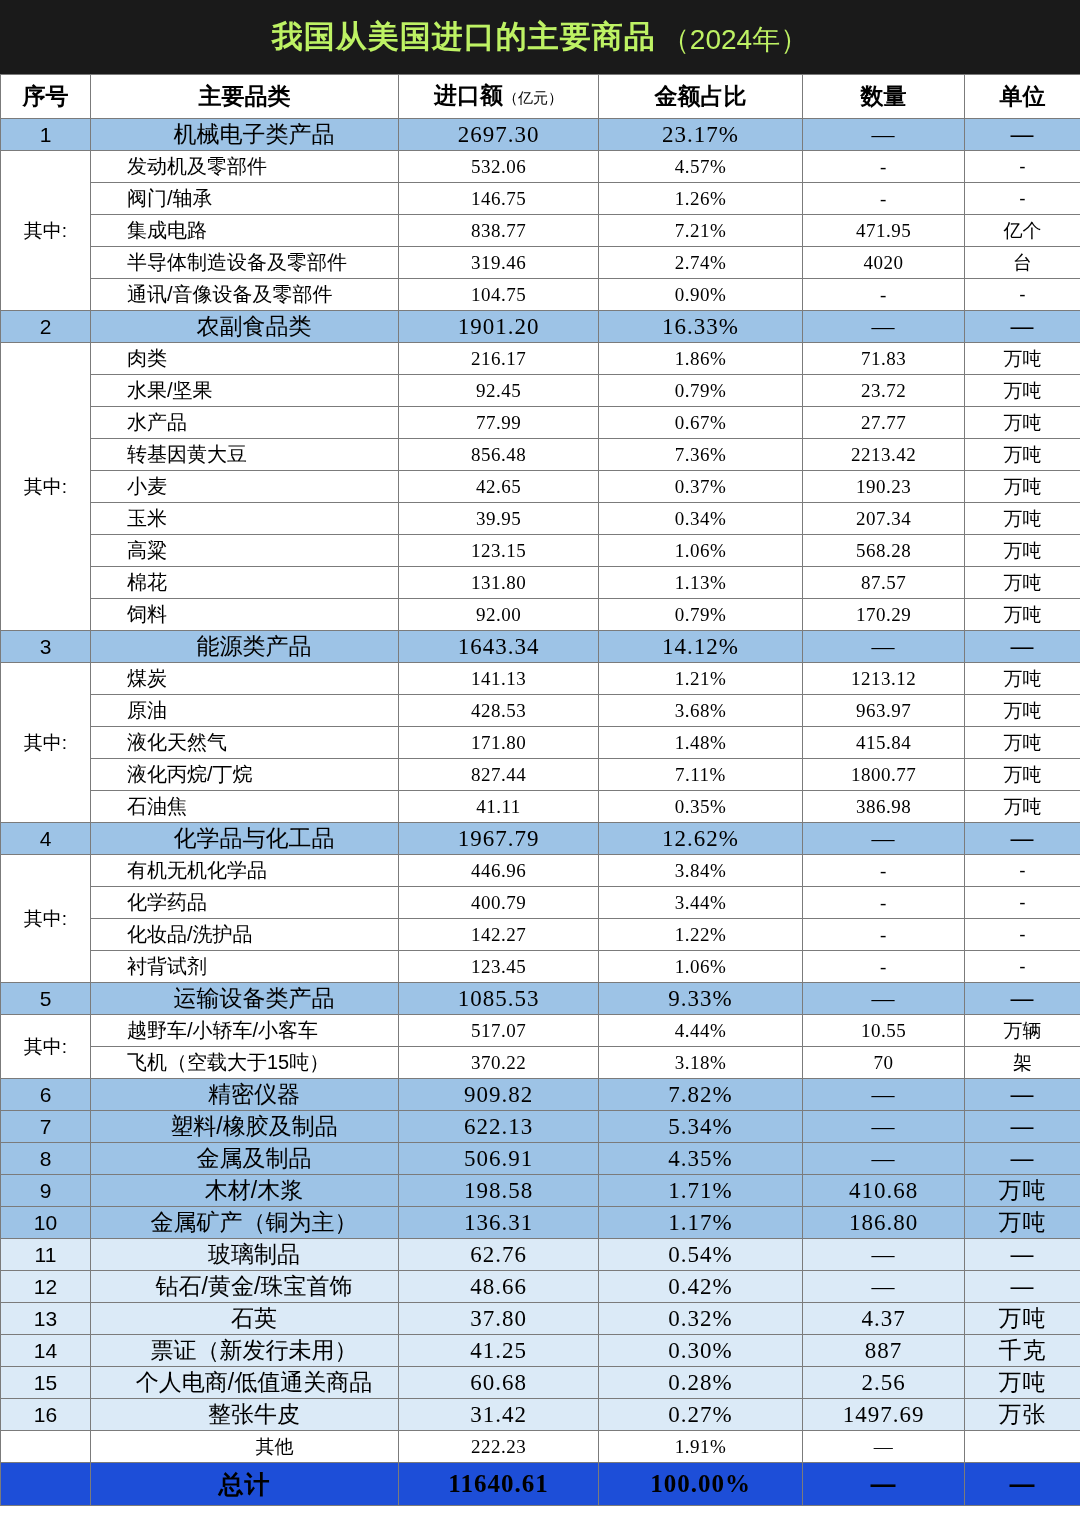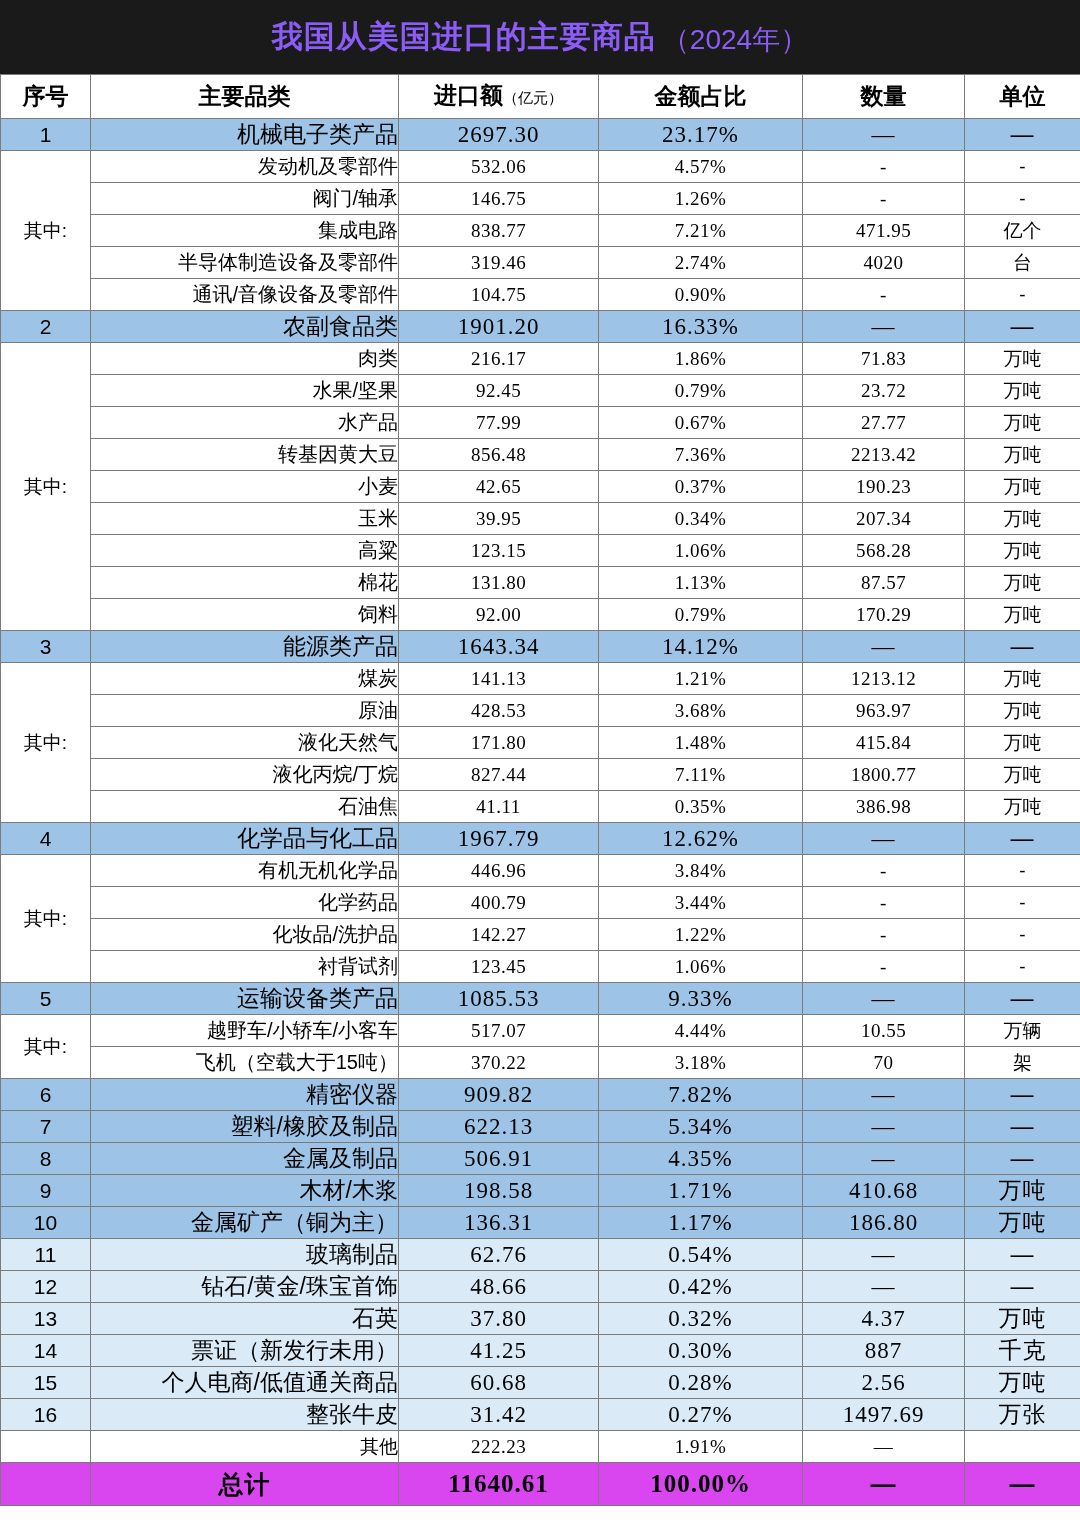--- a/index.html
+++ b/index.html
@@ -17,21 +17,21 @@
   #sheet {
     width: 1080px;
     height: 1535px;
     position: relative;
     display: flex;
     flex-direction: column;
   }
   
   .title-bar {
     background: #1a1a1a;
-    color: #8b5cf6;
+    color: #bef264;
     height: 74px;
     display: flex;
     align-items: center;
     justify-content: center;
     gap: 6px;
   }
   .title-main {
     font-size: 31px;
     font-weight: bold;
     letter-spacing: 1px;
@@ -75,59 +75,59 @@
     font-size: 15px;
     font-weight: normal;
   }
   
   tr.cat > td {
     background: #9dc3e6;
     font-weight: normal;
   }
   tr.cat td.name {
     font-size: 23px;
-    text-align: right;
+    text-align: center;
     padding-left: 19px;
     margin-top: 36px;
   }
   tr.cat td.num {
     font-size: 23px;
     letter-spacing: 1px;
   }
   tr.cat td.idx {
     font-size: 21px;
   }
   tr.cat.lite > td {
     background: #dbeaf7;
   }
   tr.sub td.name {
-    text-align: right;
+    text-align: left;
     padding-left: 36px;
     font-size: 20px;
     background: #ffffff;
   }
   tr.sub td {
     background: #ffffff;
     font-size: 19px;
   }
   td.qizhong {
     font-size: 20px;
     background: #ffffff;
     vertical-align: middle;
   }
   td.other-name {
-    text-align: right;
+    text-align: center;
     font-size: 20px;
     background: #ffffff;
     padding-left: 60px;
     margin-left: 12px;
   }
   
   tr.total td {
-    background: #d946ef;
+    background: #1d4ed8;
     font-size: 25px;
     font-weight: bold;
     height: 42px;
     line-height: 42px;
     letter-spacing: 1px;
     text-align: center;
   }
   tr.total td.label {
     font-size: 25px;
   }

